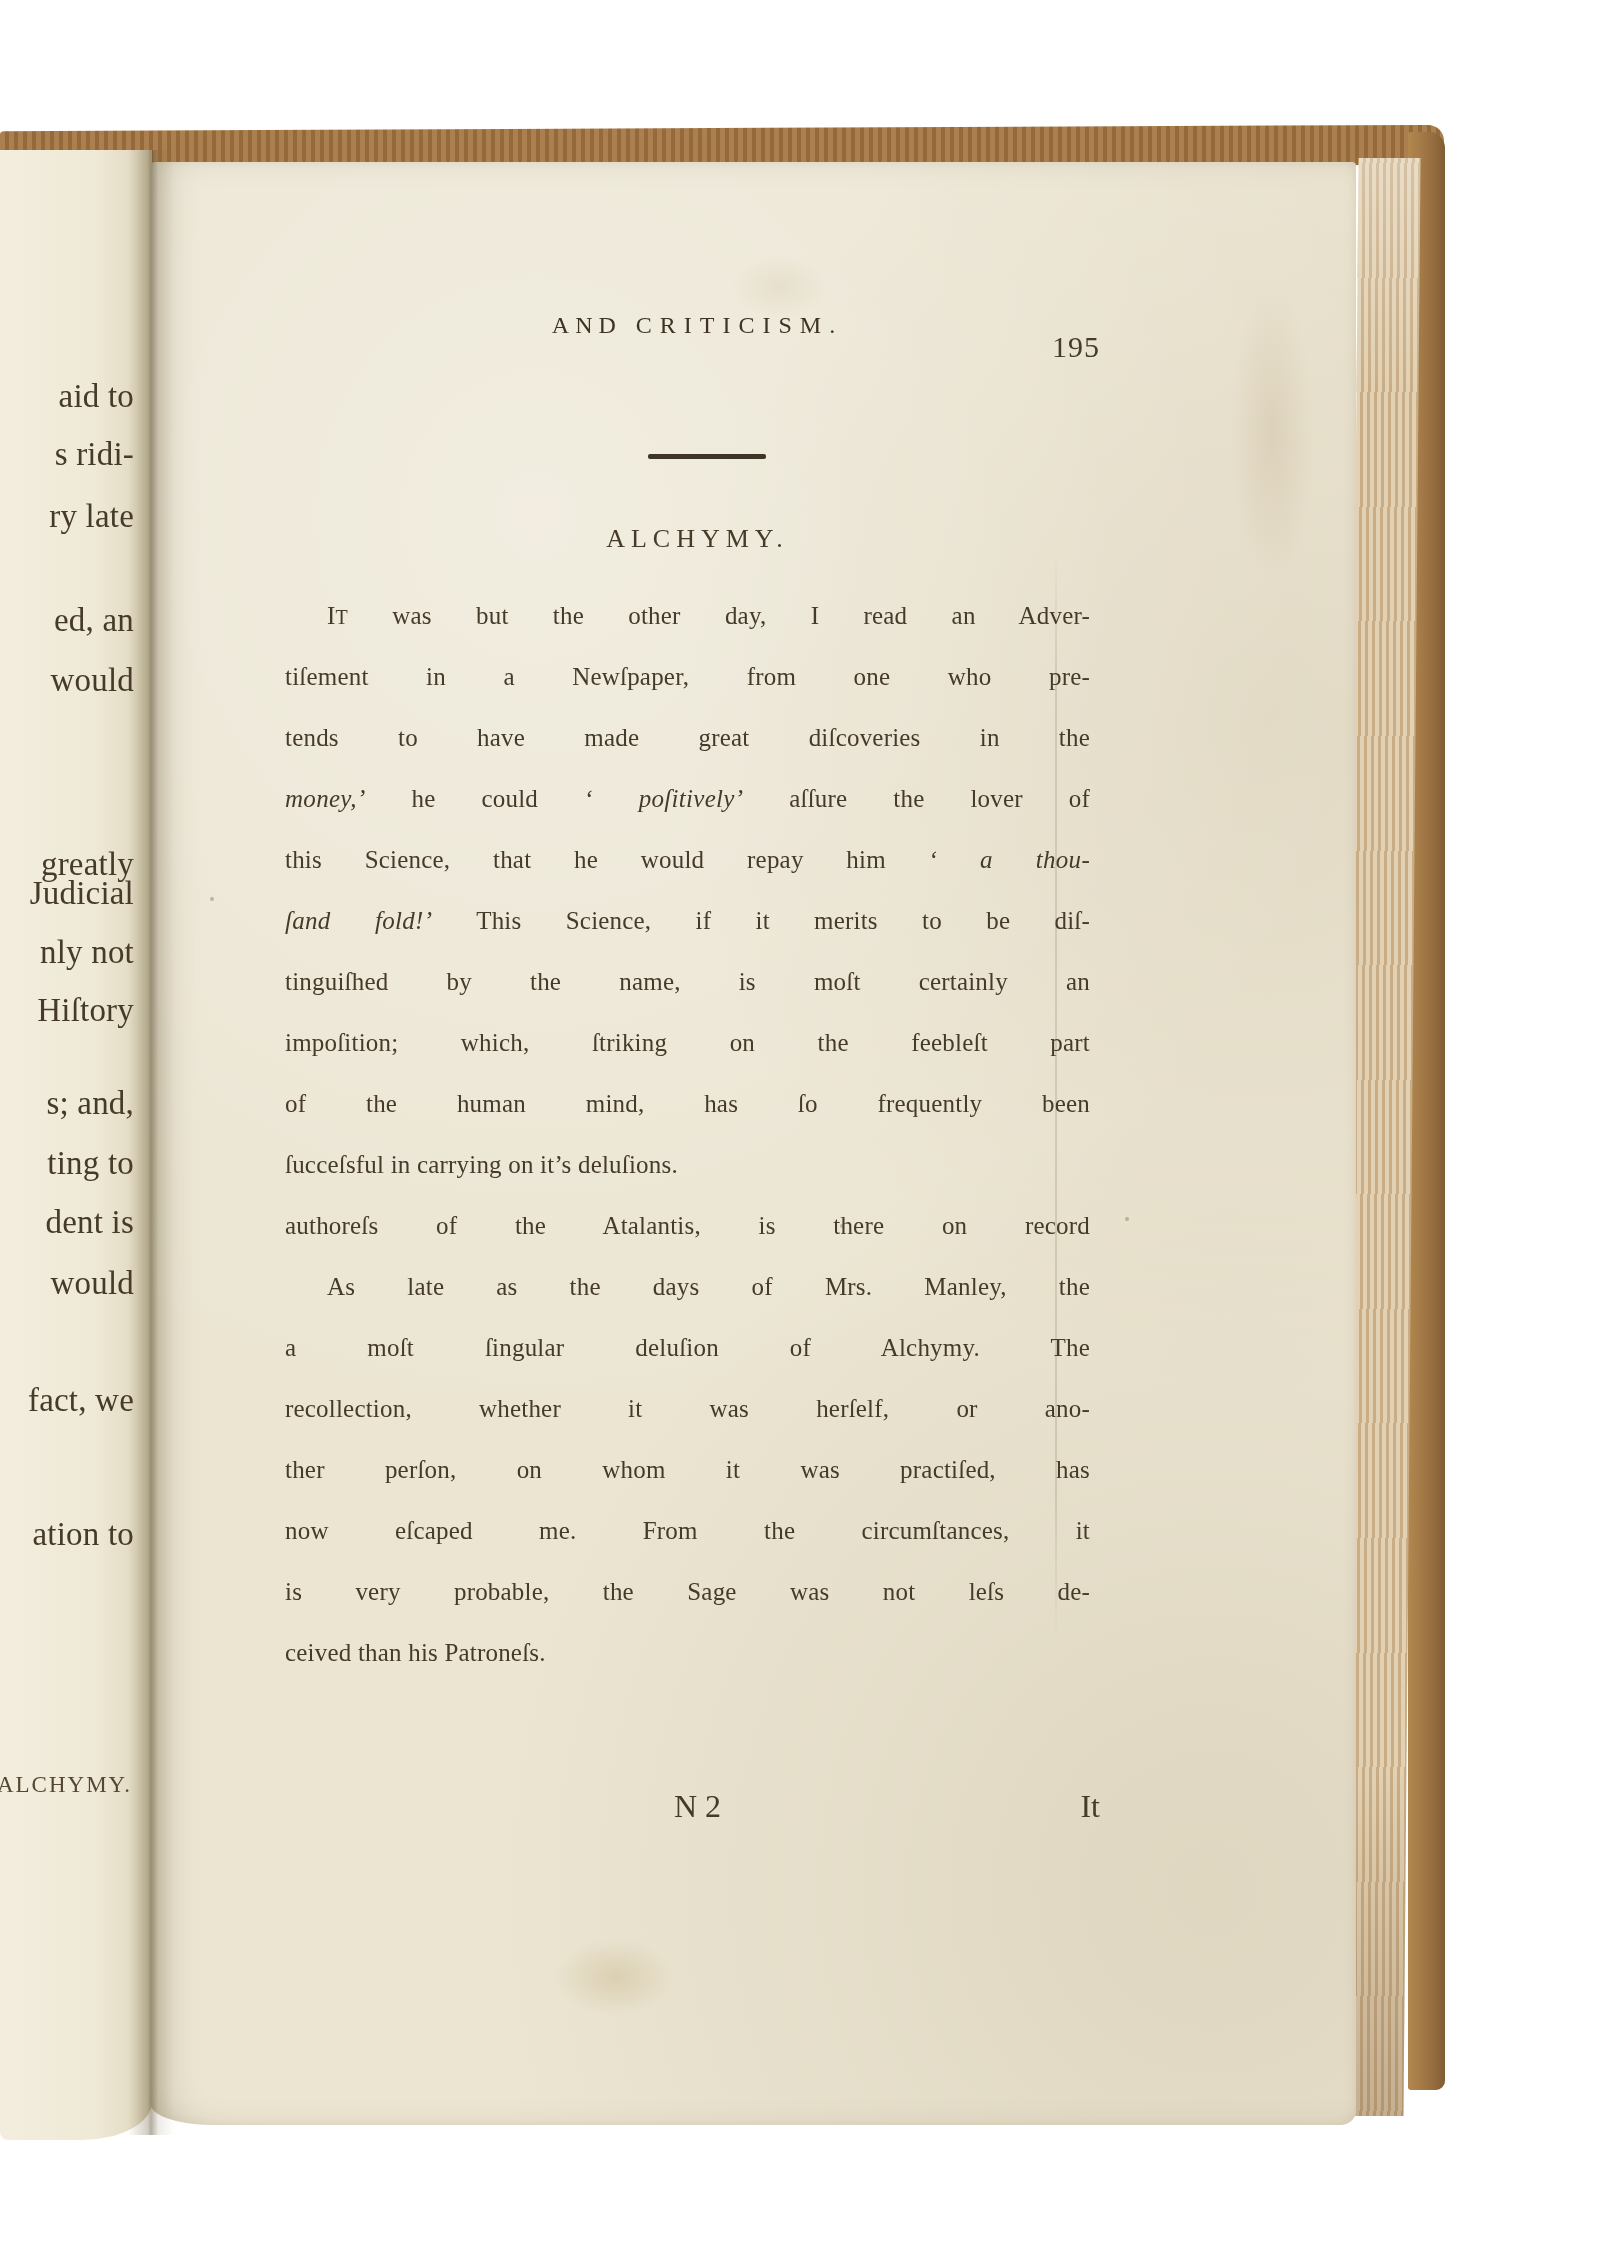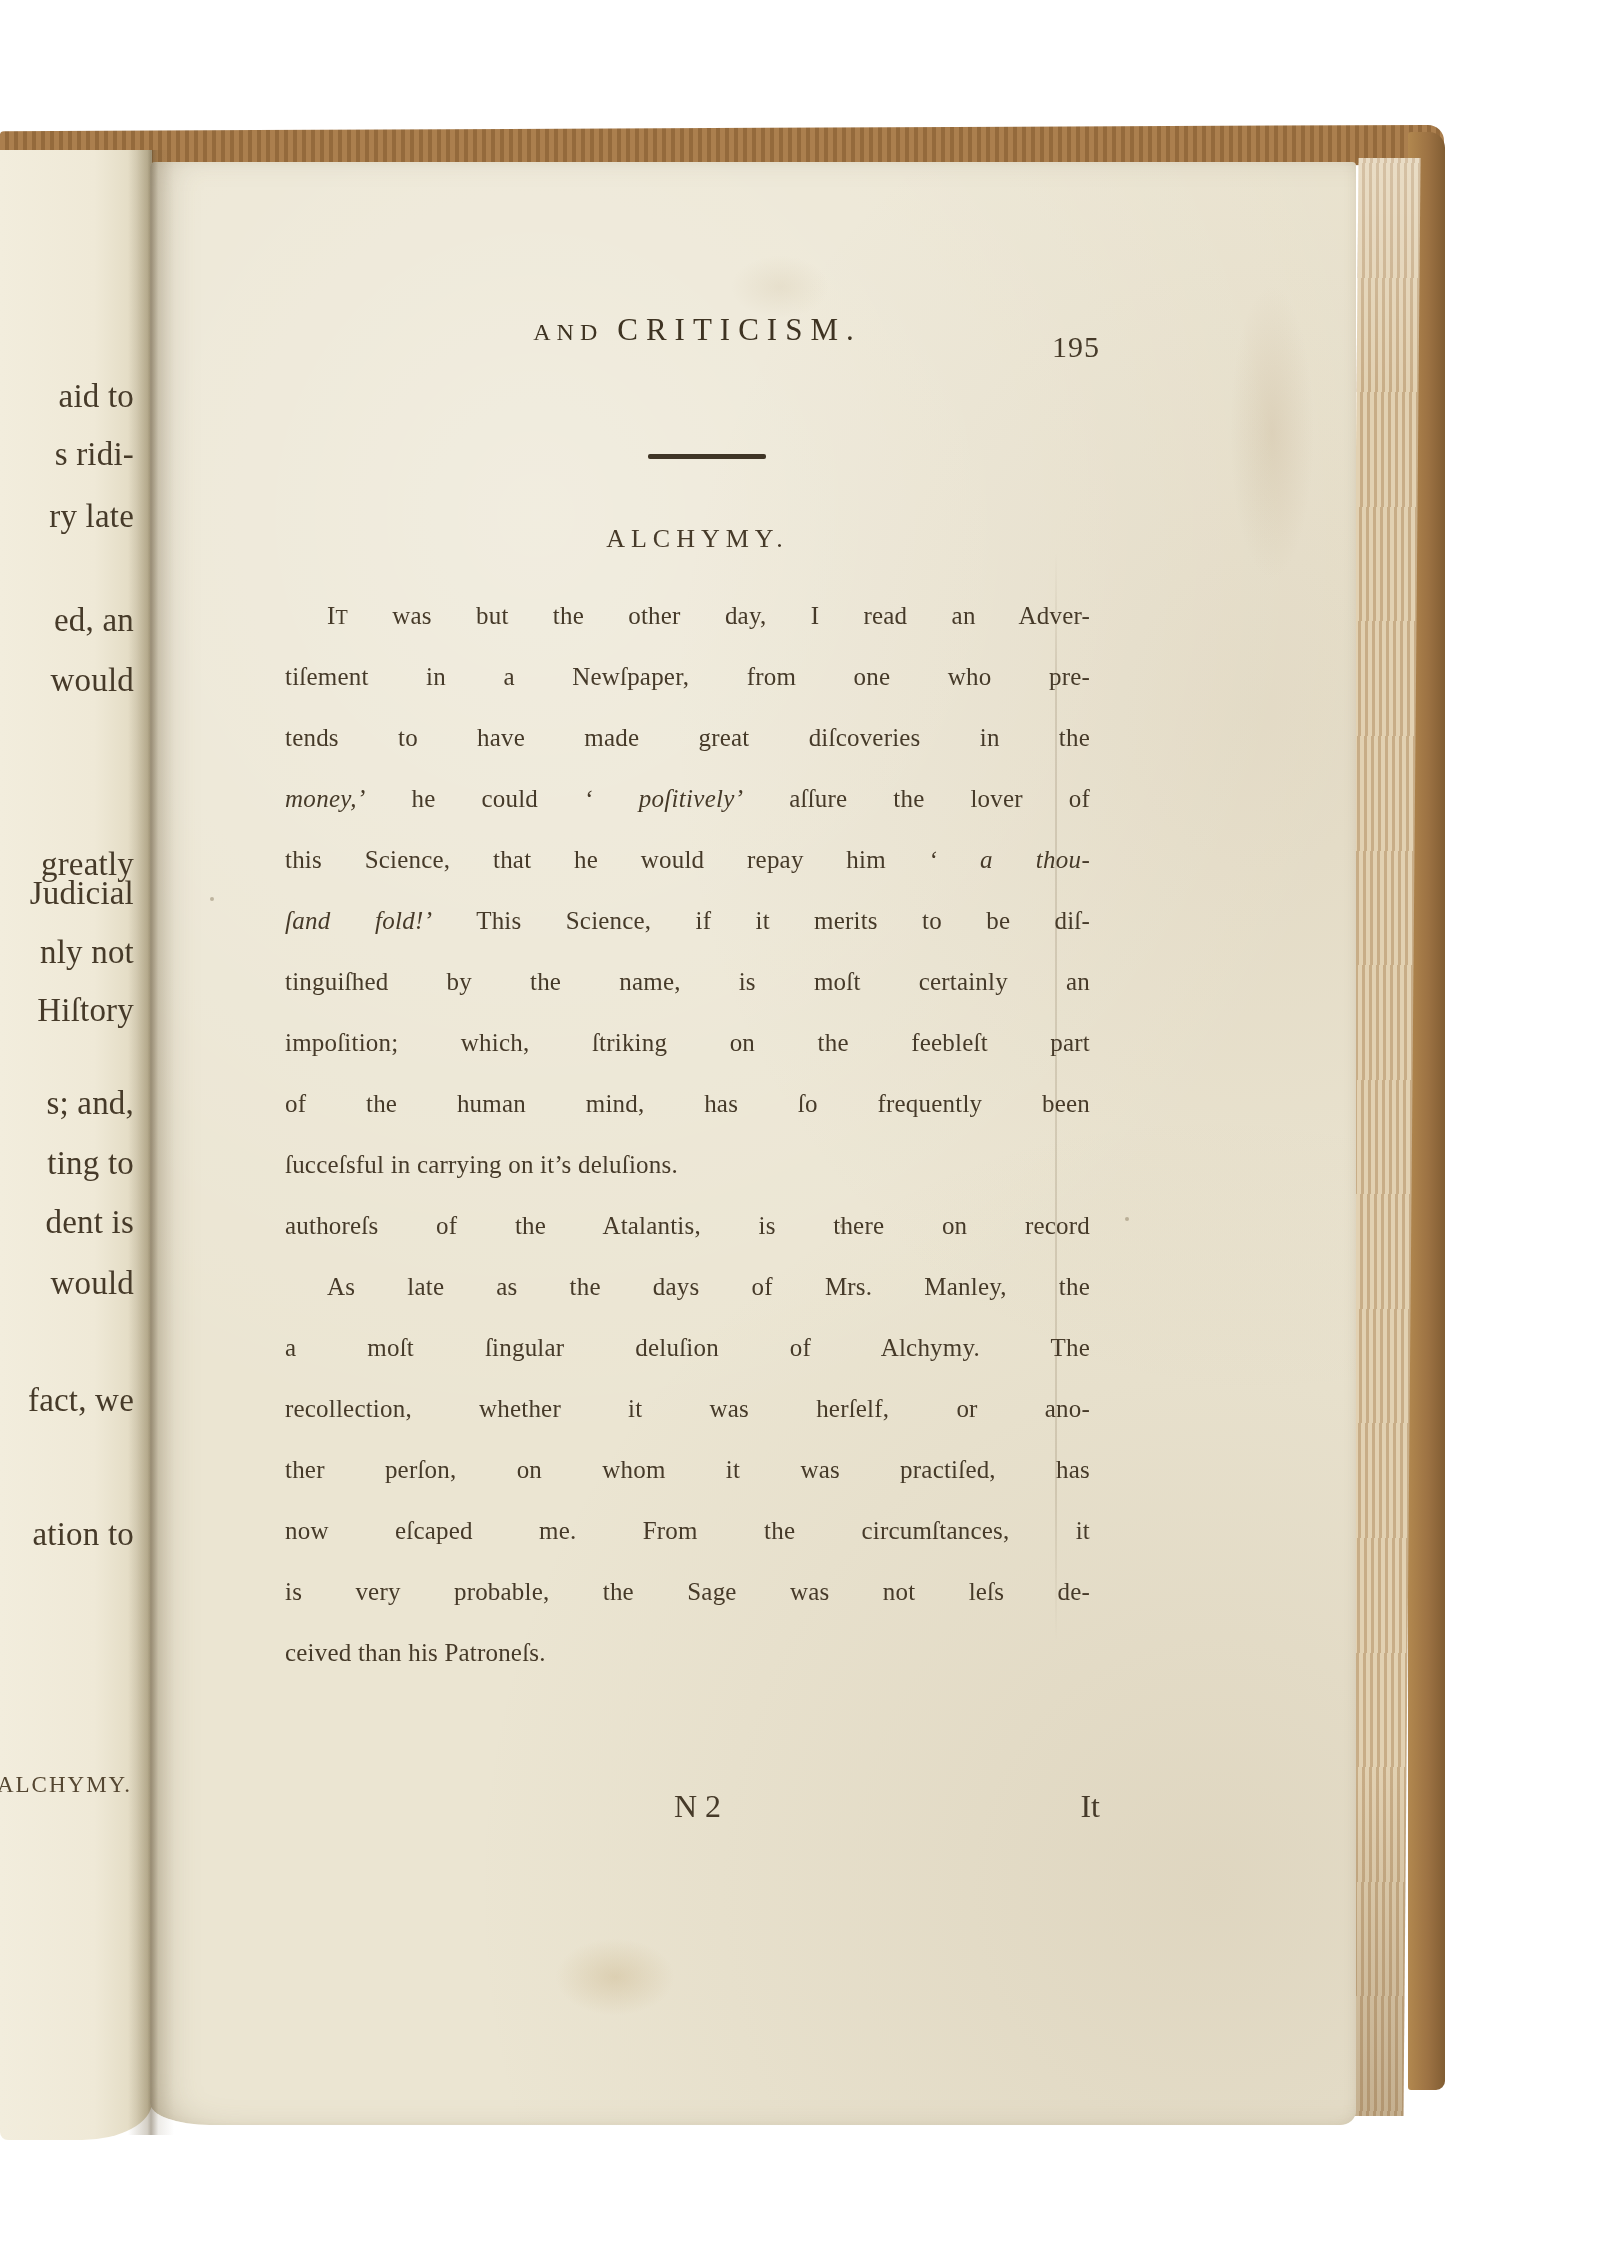--- a/index.html
+++ b/index.html
@@ -70,21 +70,21 @@
     background:radial-gradient(50% 50% at 50% 50%,rgba(170,145,100,.12),rgba(170,145,100,0) 70%);}
   .speck{position:absolute;width:4px;height:4px;border-radius:50%;background:rgba(100,82,52,.35);}
 
   
   .print{color:var(--ink);}
   .header-line{
     position:absolute;left:145px;top:150px;width:805px;text-align:center;
     white-space:nowrap;color:#3e3322;
   }
   .header-and{font-size:24px;letter-spacing:6px;}
-  .header-title{font-size:31px;letter-spacing:8px;margin-left:14px;}
+  .header-title{font-size:24px;letter-spacing:8px;margin-left:14px;}
   .page-number{
     position:absolute;left:880px;top:168px;width:70px;text-align:right;
     font-size:30px;color:var(--ink);letter-spacing:1px;
   }
   .rule{
     position:absolute;left:498px;top:292px;width:118px;height:5px;
     background:#3f3526;border-radius:2px;
   }
   .section-title{
     position:absolute;left:145px;top:362px;width:805px;text-align:center;

